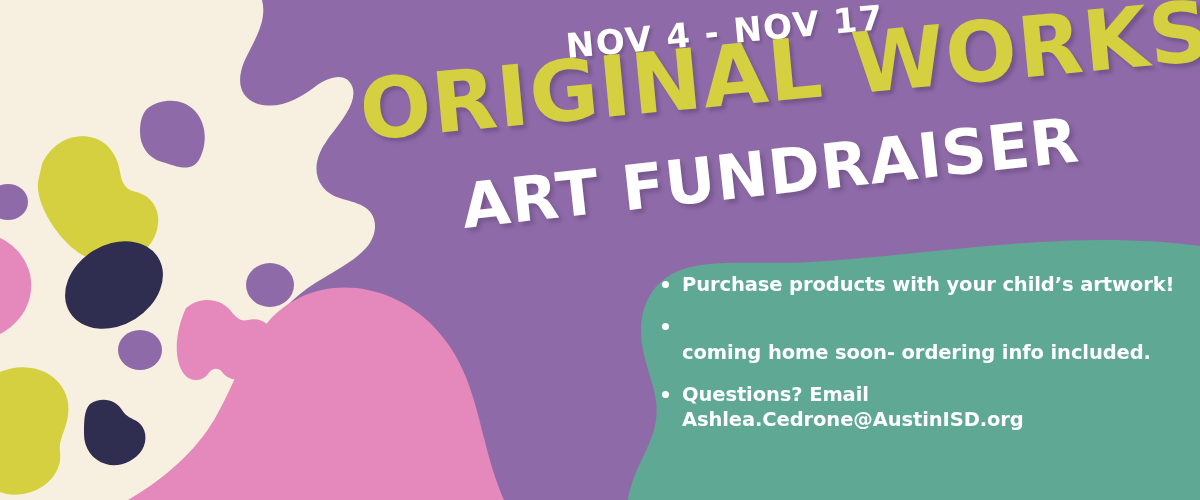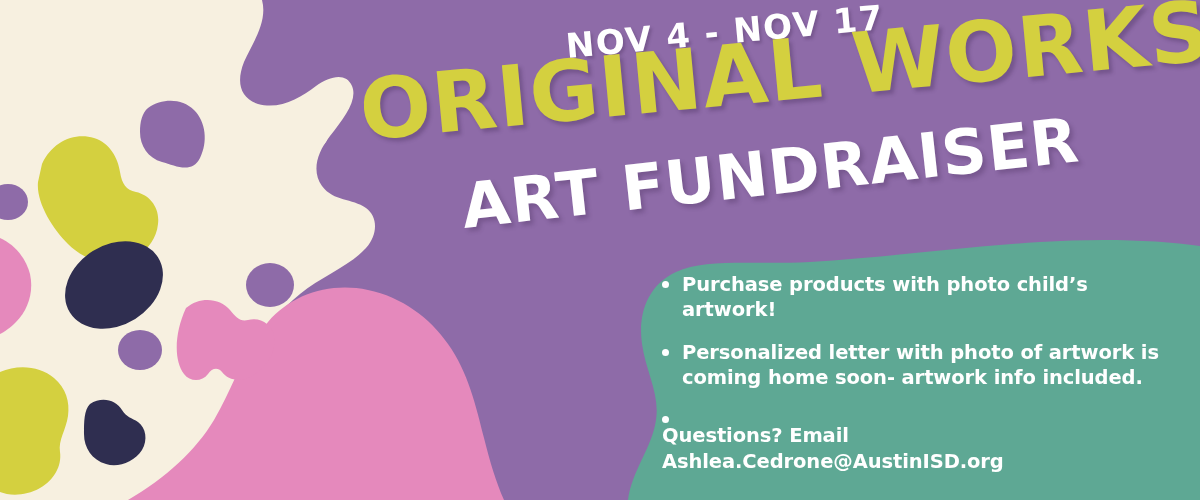--- a/index.html
+++ b/index.html
@@ -87,21 +87,20 @@
     padding: 0;
     list-style: none;
   }
   .bullet-item {
     display: flex;
     align-items: flex-start;
     margin-bottom: 17px;
   }
   .bullet-item:last-child {
     margin-bottom: 0;
-    flex-direction: column;
   }
   .bullet-dot {
     flex: 0 0 auto;
     width: 7px;
     height: 7px;
     border-radius: 50%;
     background: #FFFFFF;
     margin-top: 9px;
     margin-right: 13px;
   }
@@ -216,28 +215,28 @@
 
     <div class="title-main">ORIGINAL WORKS</div>
 
     <div class="title-sub">ART FUNDRAISER</div>
   </div>
 
   <ul class="bullet-list">
     <li class="bullet-item">
       <span class="bullet-dot"></span>
       <span class="bullet-text">
-        <span>Purchase products with photo child’s artwork!</span>
+        <span>Purchase products with your child’s artwork!</span>
       </span>
     </li>
     <li class="bullet-item">
       <span class="bullet-dot"></span>
       <span class="bullet-text">
-        <span>Personalized letter with photo of artwork is</span><br>
-        <span>coming home soon- artwork info included.</span>
+        <br>
+        <span>coming home soon- ordering info included.</span>
       </span>
     </li>
     <li class="bullet-item">
       <span class="bullet-dot"></span>
       <span class="bullet-text">
         <span>Questions? Email Ashlea.Cedrone@AustinISD.org</span>
       </span>
     </li>
   </ul>
 

